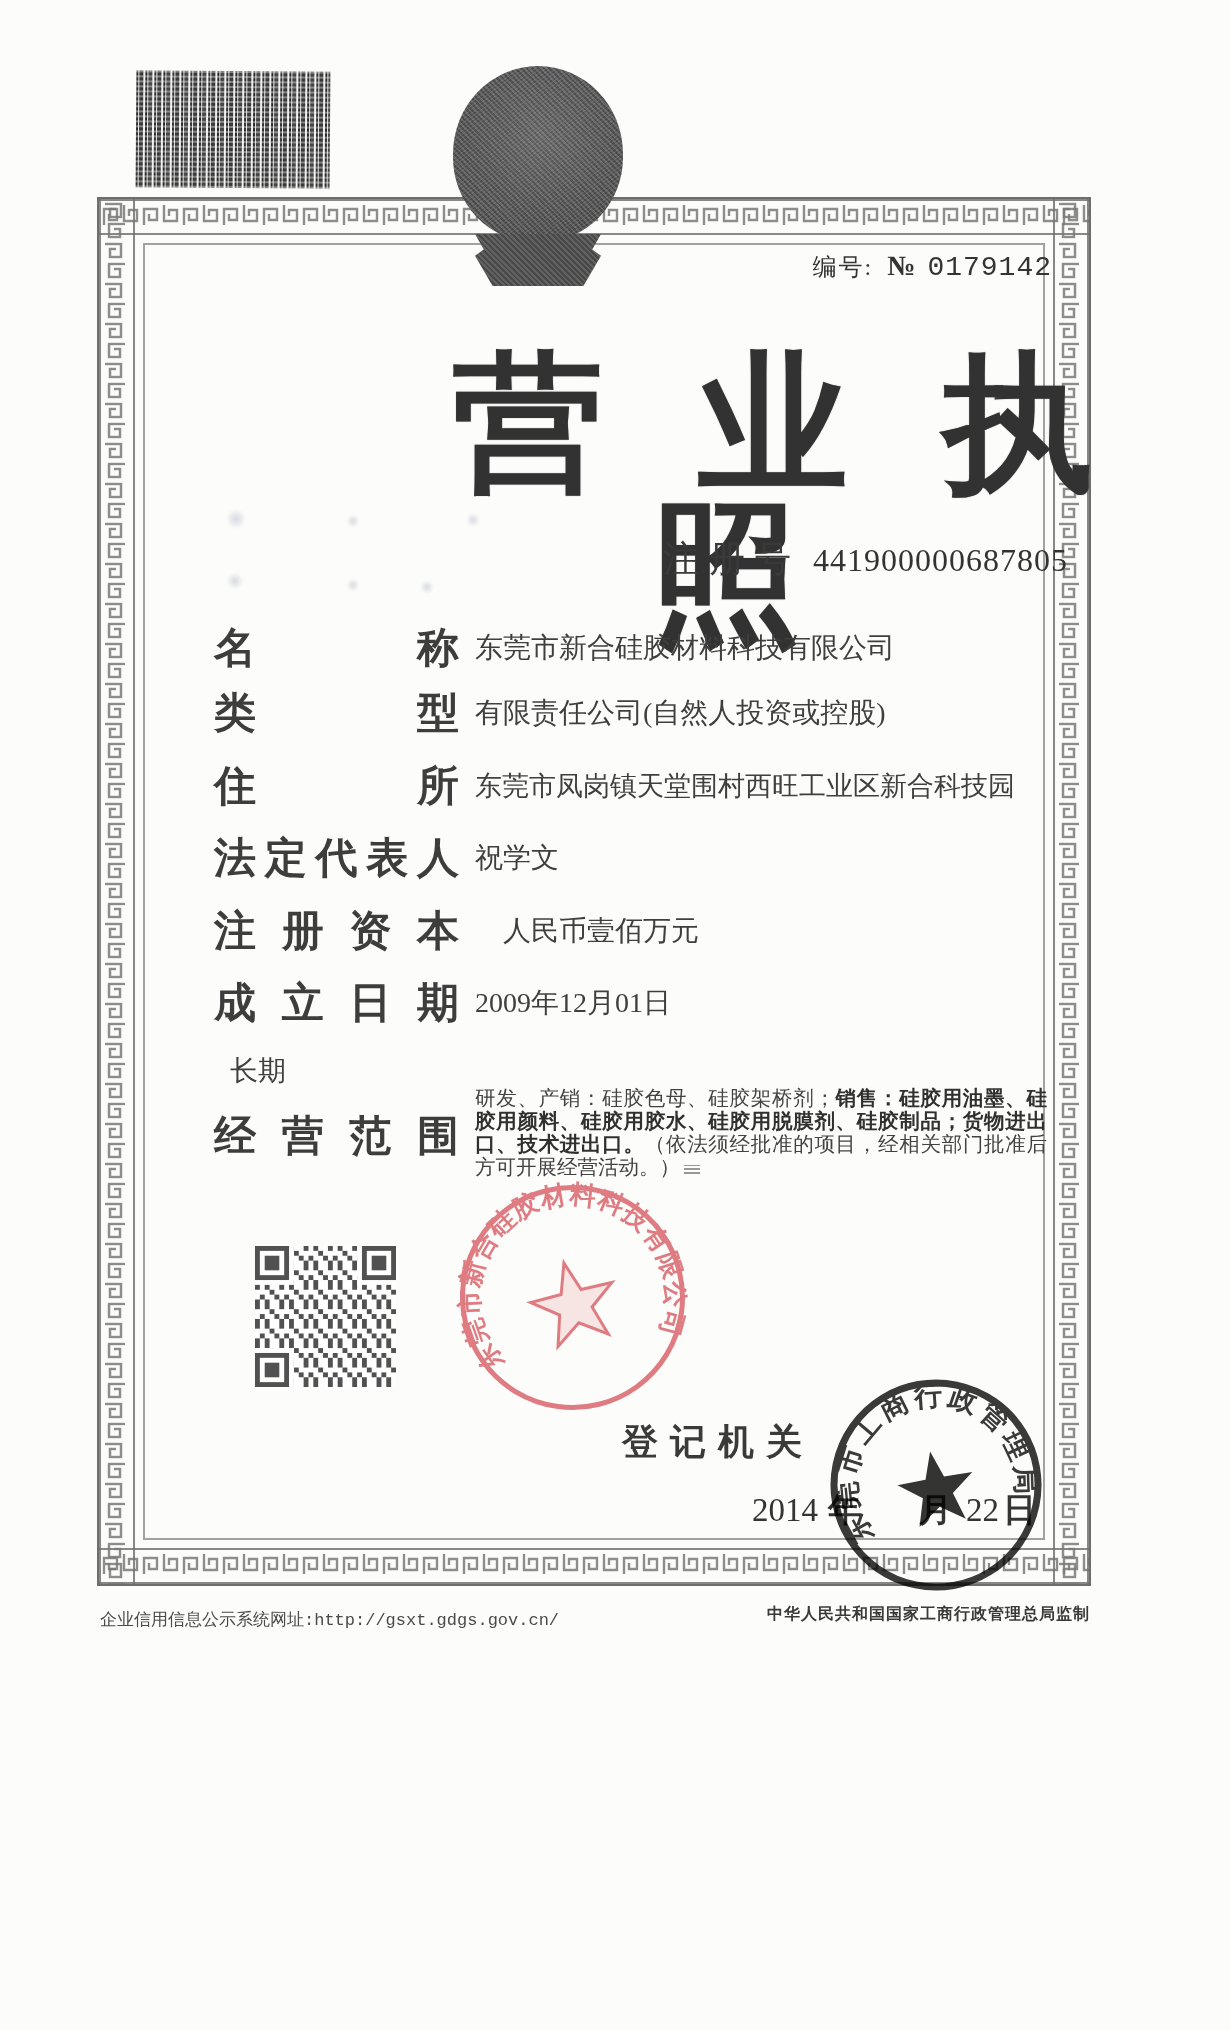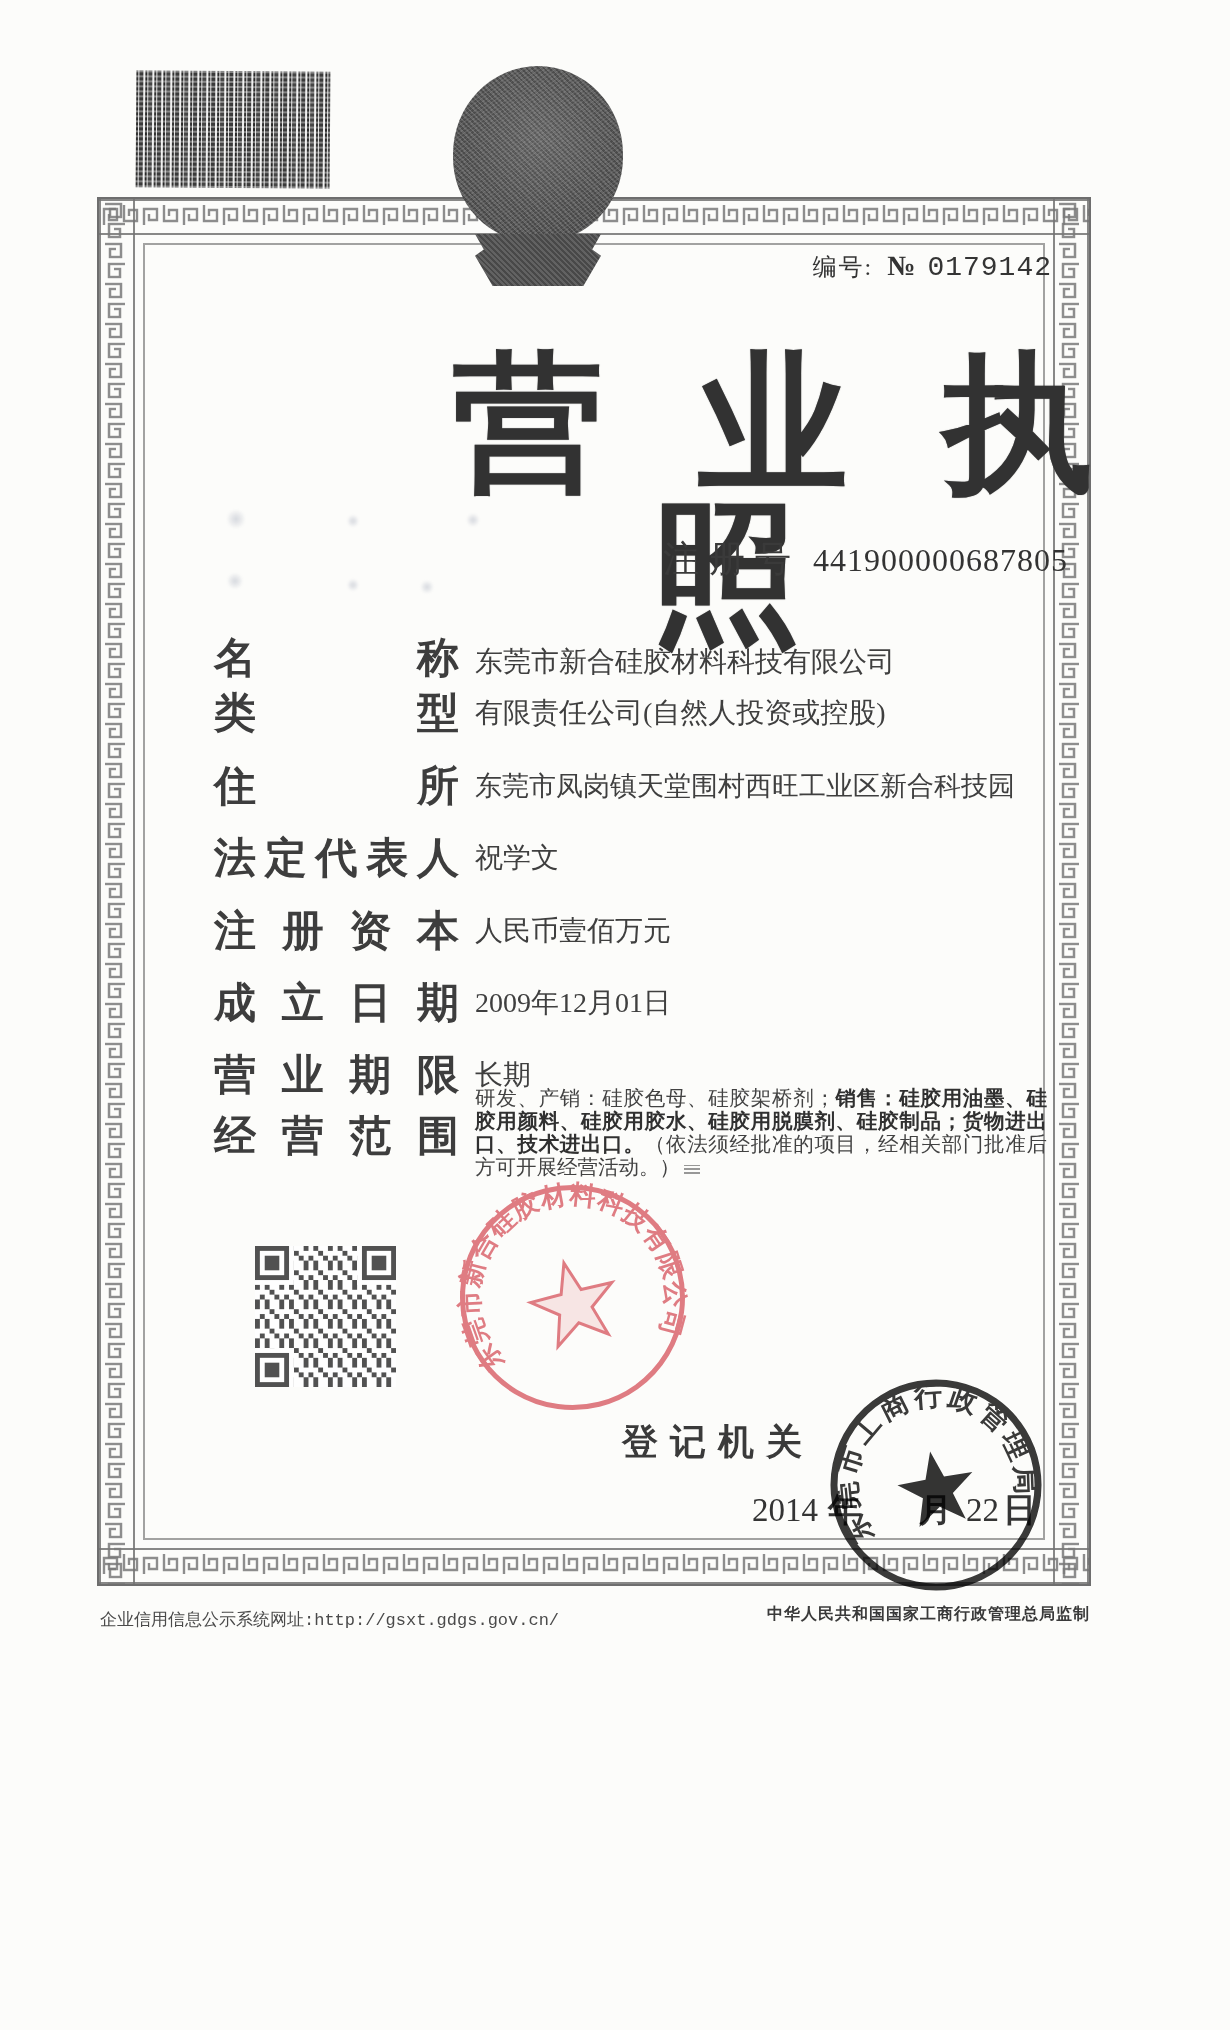--- a/index.html
+++ b/index.html
@@ -66,22 +66,22 @@
   .regline .rlab{font-size:36px;color:#3a3a3a;letter-spacing:10px;margin-left:44px;}
   .regline .rnum{font-size:32px;color:#333;margin-left:8px;letter-spacing:1px;}
   
   .rows{position:absolute;left:214px;top:618px;width:850px;z-index:3;}
   .row{position:absolute;left:0;display:flex;align-items:center;}
   .row .flabel{
     width:245px;font-size:42px;font-weight:700;color:#3d3d3d;
     text-align:justify;text-align-last:justify;line-height:46px;flex:0 0 245px;
   }
   .row .fvalue{margin-left:16px;font-size:28px;color:#3f3f3f;white-space:nowrap;}
-  .row.r1{top:17px;align-items:flex-end;} .row.r2{top:72px;} .row.r3{top:145px;} .row.r4{top:217px;}
-  .row.r5{top:290px;} .row.r6{top:362px;} .row.r7{top:434px;}
+  .row.r1{top:7px;} .row.r2{top:72px;} .row.r3{top:145px;} .row.r4{top:217px;}
+  .row.r5{top:290px;gap:28px;} .row.r6{top:362px;} .row.r7{top:434px;}
   .row.r8{top:469px;align-items:flex-start;}
   .row.r3 .fvalue{font-size:27px;}
   .row.r8 .flabel{margin-top:26px;}
   .scope{
     margin-left:16px;width:572px;font-size:20.5px;line-height:23px;color:#424242;
     text-align:justify;white-space:normal;
   }
   .scope .b{font-weight:700;color:#303030;}
   .scope-smudge{display:inline-block;width:16px;height:9px;margin-left:4px;
     background:repeating-linear-gradient(0deg,#555 0 2px,transparent 2px 4px);opacity:.6;vertical-align:baseline;}
@@ -196,21 +196,20 @@
   </div>
   <div class="row r5">
     <div class="flabel">注册资本</div>
     <div class="fvalue">人民币壹佰万元</div>
   </div>
   <div class="row r6">
     <div class="flabel">成立日期</div>
     <div class="fvalue">2009年12月01日</div>
   </div>
   <div class="row r7">
-    <div class="flabel">营业期限</div>
     <div class="fvalue">长期</div>
   </div>
   <div class="row r8">
     <div class="flabel">经营范围</div>
     <div class="scope">
       <span>研发、产销：硅胶色母、硅胶架桥剂；</span><span class="b">销售：硅胶用油墨、硅胶用颜料、硅胶用胶水、硅胶用脱膜剂、硅胶制品；货物进出口、技术进出口。</span><span>（依法须经批准的项目，经相关部门批准后方可开展经营活动。）</span><span class="scope-smudge"></span>
     </div>
   </div>
 </div>
 

